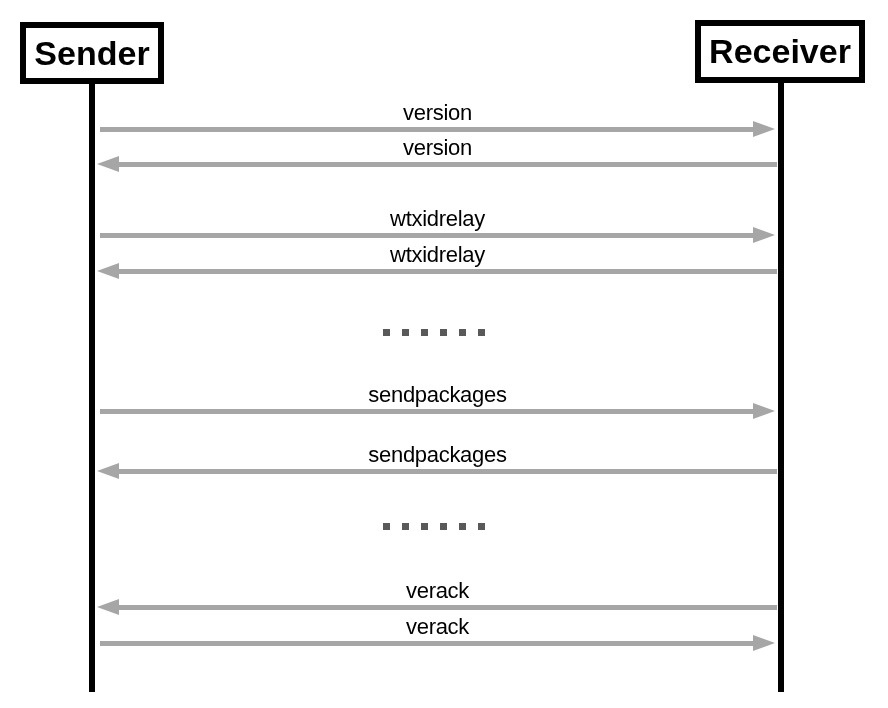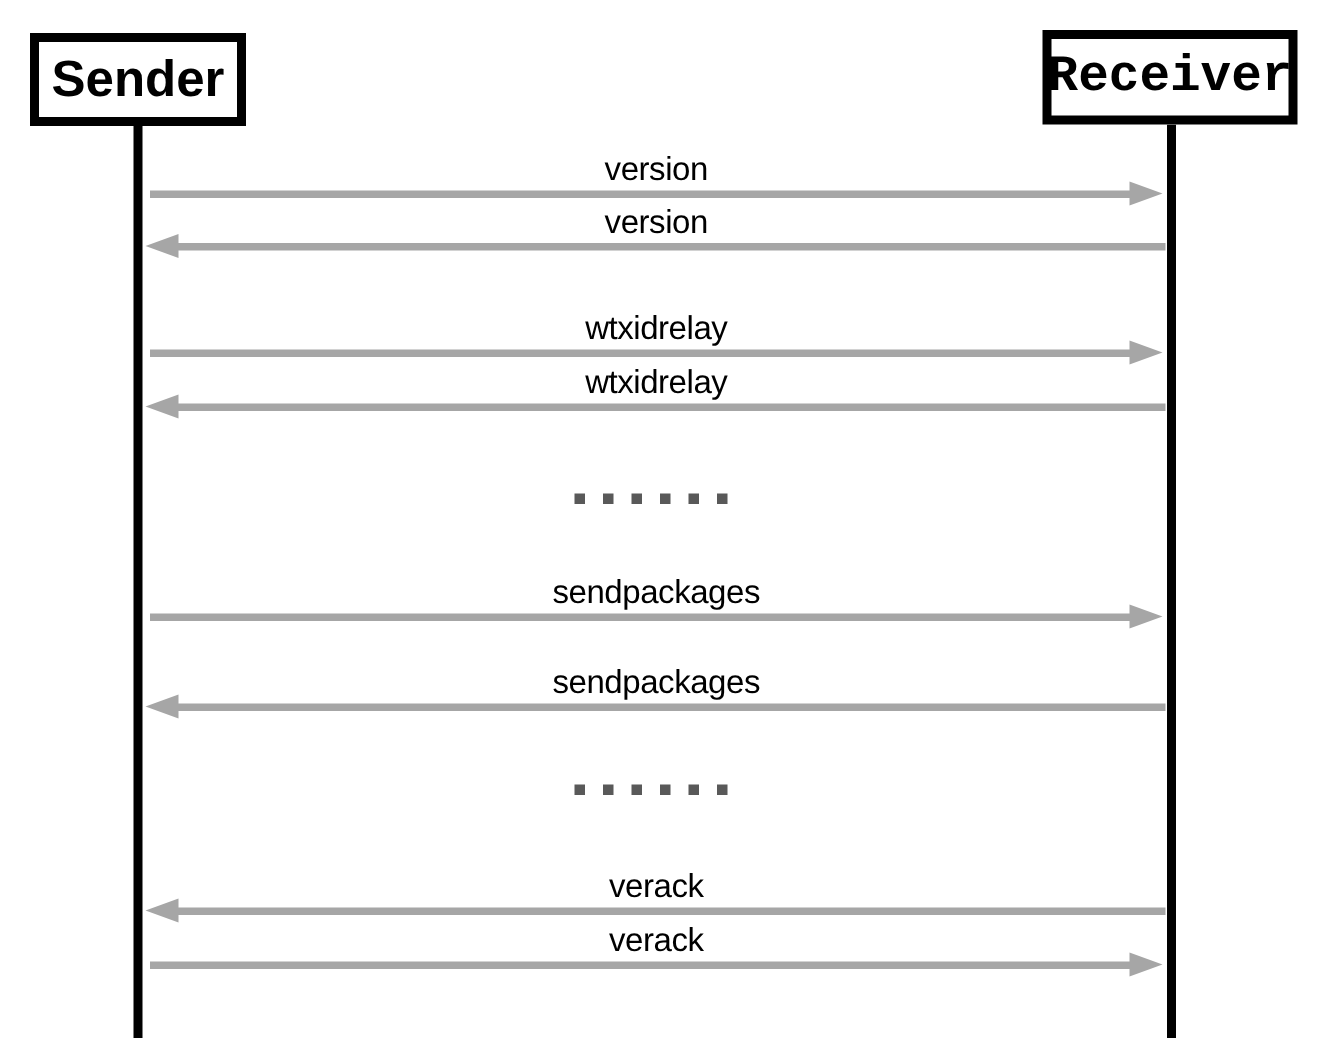--- a/index.html
+++ b/index.html
@@ -22,21 +22,21 @@
     background: #ffffff;
     display: flex;
     align-items: center;
     justify-content: center;
     font-size: 34px;
     font-weight: bold;
     color: #000000;
     z-index: 2;
   }
   #sender-box   { left: 20px;  top: 22px; width: 144px; height: 62px; }
-  #receiver-box { left: 695px; top: 20px; width: 170px; height: 63px; font-family: Liberation Mono, monospace; }
+  #receiver-box { left: 695px; top: 20px; width: 170px; height: 63px; }
   .lifeline {
     position: absolute;
     width: 6px;
     background: var(--actor-border, #000);
     z-index: 1;
   }
   #sender-lifeline   { left: 89px;  top: 84px; height: 608px; }
   #receiver-lifeline { left: 778px; top: 83px; height: 609px; }
 
   .message {

